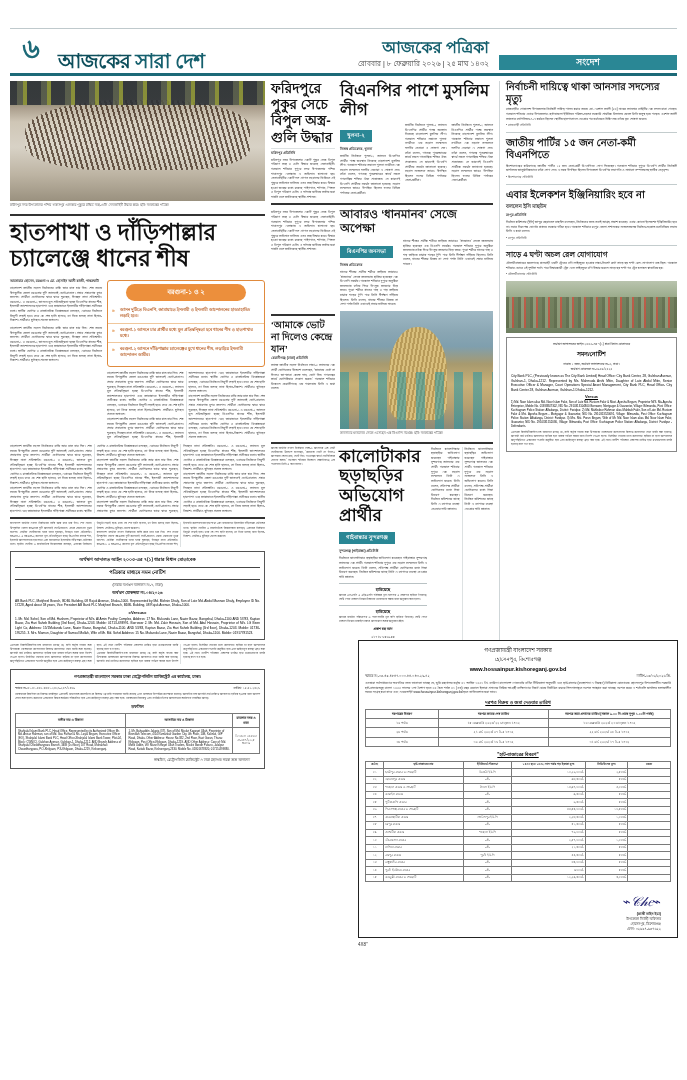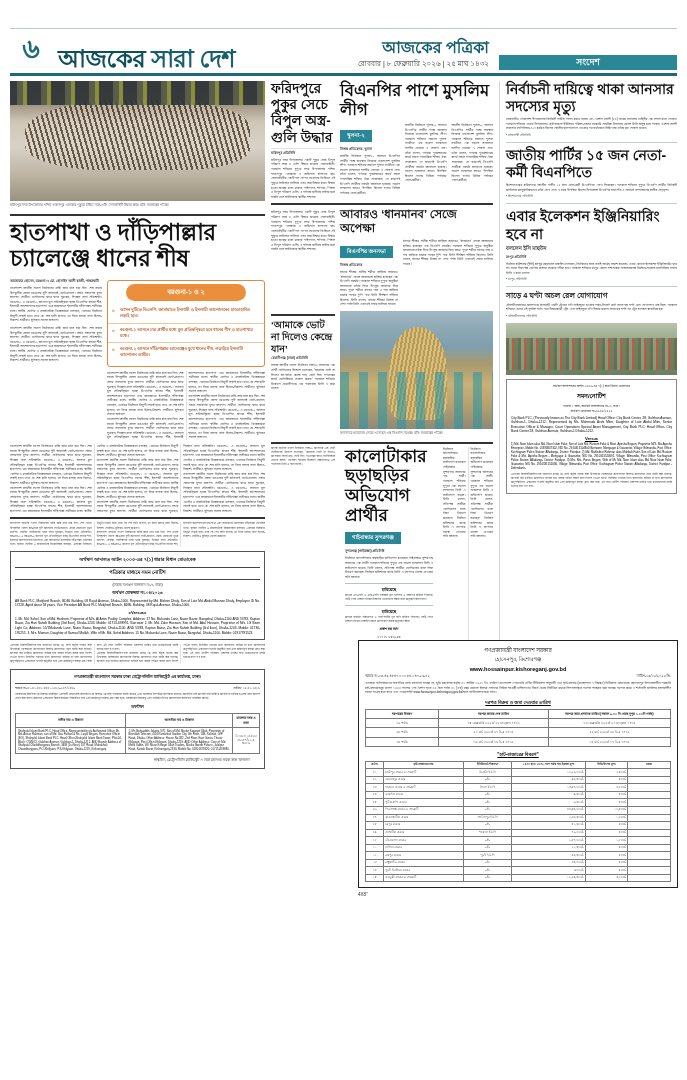--- a/index.html
+++ b/index.html
@@ -27,21 +27,21 @@
     background: #ffffff;
   }
   .mh-pageno {
     width: 42px; height: 42px;
     color: #1d6a78;
     font-size: 27px; font-weight: bold;
     display: flex; align-items: center; justify-content: center;
     margin-bottom: 2px;
   }
   .mh-title {
-    font-size: 24px; font-weight: bold;
+    font-size: 20px; font-weight: bold;
     color: #16606e;
     letter-spacing: -0.5px;
     margin-left: 6px; margin-bottom: 2px;
     line-height: 1;
   }
   .mh-title .bold { color: #0e4f5c; }
   .mh-right {
     position: absolute; right: 188px; bottom: 3px;
     text-align: right;
   }
@@ -151,21 +151,21 @@
     border-radius: 9px; margin: 3px 18px;
   }
   .callout-item {
     font-size: 4.2px; color: #b4561b; font-weight: bold;
     line-height: 1.5; padding: 3px 6px 3px 12px; position: relative;
   }
   .callout-item + .callout-item { border-top: 1px solid #f0c79b; }
   .callout-item::before {
     content: "»"; position: absolute; left: 4px; top: 3px; color: #e08a3c; font-size: 5px;
   }
-  .sb-title { font-size: 14px; font-weight: bold; line-height: 1.22; color: #111; margin-bottom: 2px; }
+  .sb-title { font-size: 10px; font-weight: bold; line-height: 1.22; color: #111; margin-bottom: 2px; }
   .sb-title.sm { font-size: 7.4px; }
   .sb-credit { font-size: 3.1px; color: #444; margin-top: 2px; }
   .sb-sep { border-top: 1px solid #c3cccd; margin: 4px 0; }
 
   
   .adbox { border: 1px solid #555; padding: 4px; background: #fff; margin-top: 4px; }
   .adbox-thin { border: 1px solid #888; }
   .ad-center { text-align: center; }
   .ad-h1 { font-size: 4.6px; font-weight: bold; }
   .ad-h2 { font-size: 6px; font-weight: bold; }
@@ -357,21 +357,21 @@
           <div class="mini">আসন্ন জাতীয় সংসদ নির্বাচনে ঢাকা-৩ আসনের এক প্রার্থী ভোটারদের উদ্দেশে বলেছেন, ‘আমাকে ভোট না দিলেও আপনারা কেন্দ্রে যান, ভোট দিন। গণতন্ত্রের স্বার্থে ভোটাধিকার প্রয়োগ করুন।’ গতকাল শনিবার বিকেলে কেরানীগঞ্জে এক পথসভায় তিনি এ কথা বলেন।</div>
         </div>
         <div>
           <div class="photo photo-straw"></div>
           <div class="cap">জনসভায় ধানমানব সেজে এসেছেন এক বিএনপি সমর্থক। ছবি: আজকের পত্রিকা</div>
         </div>
       </div>
 
       <div class="rule-dark" style="margin-top:3px;"></div>
 
-      <div style="display:grid; grid-template-columns: 64px 88px 1fr; gap:10px;">
+      <div style="display:grid; grid-template-columns: 64px 88px 1fr; gap:4px;">
         <div class="mini tiny">আসন্ন জাতীয় সংসদ নির্বাচনে ঢাকা-৩ আসনের এক প্রার্থী ভোটারদের উদ্দেশে বলেছেন, ‘আমাকে ভোট না দিলেও আপনারা কেন্দ্রে যান, ভোট দিন। গণতন্ত্রের স্বার্থে ভোটাধিকার প্রয়োগ করুন।’ গতকাল শনিবার বিকেলে কেরানীগঞ্জে এক পথসভায় তিনি এ কথা বলেন।</div>
 
         <div>
           <div class="hl-big-ad">কালোটাকার ছড়াছড়ির অভিযোগ প্রার্থীর</div>
           <div class="tag">গাইবান্ধার সুন্দরগঞ্জ</div>
           <div class="bline-blue">সুন্দরগঞ্জ (গাইবান্ধা) প্রতিনিধি</div>
           <div class="mini">নির্বাচনে কালোটাকার ছড়াছড়ির অভিযোগ করেছেন গাইবান্ধার সুন্দরগঞ্জ আসনের এক প্রার্থী। গতকাল শনিবার দুপুরে এক সংবাদ সম্মেলনে তিনি এ অভিযোগ করেন। তিনি বলেন, প্রতিপক্ষ প্রার্থীরা ভোটারদের মধ্যে টাকা বিতরণ করছেন। নির্বাচন কমিশনের কাছে তিনি এ ব্যাপারে ব্যবস্থা নেওয়ার দাবি জানান।</div>
 
           <div class="rule"></div>
           <div class="ad-center ad-h3">হারিয়েছে</div>
@@ -603,17 +603,24 @@
               <td>১৫</td>
               <td style="text-align: left;">জনতুল্লী বাজার ও গো-হাটি</td>
               <td>-ঐ-</td>
               <td style="text-align: right;">১২,২৯,৫০০/-</td>
               <td style="text-align: right;">৫,০০০/-</td>
               <td></td>
             </tr>
           </tbody>
       </table>
 
+      <div class="sign">
+        <div class="scribble">⌁𝒞𝒽𝑒⌁</div>
+        <div style="font-weight:bold;">(কাজী নাহিদ ইভা)</div>
+        <div>উপজেলা নির্বাহী অফিসার</div>
+        <div>হোসেনপুর, কিশোরগঞ্জ</div>
+        <div>ফোন: ০২৯৯৭-৯৫৭৬২২</div>
+      </div>
     </div>
     <div class="size-note">4X8"</div>
   </div>
 
 </div>
 
 </body></html>

